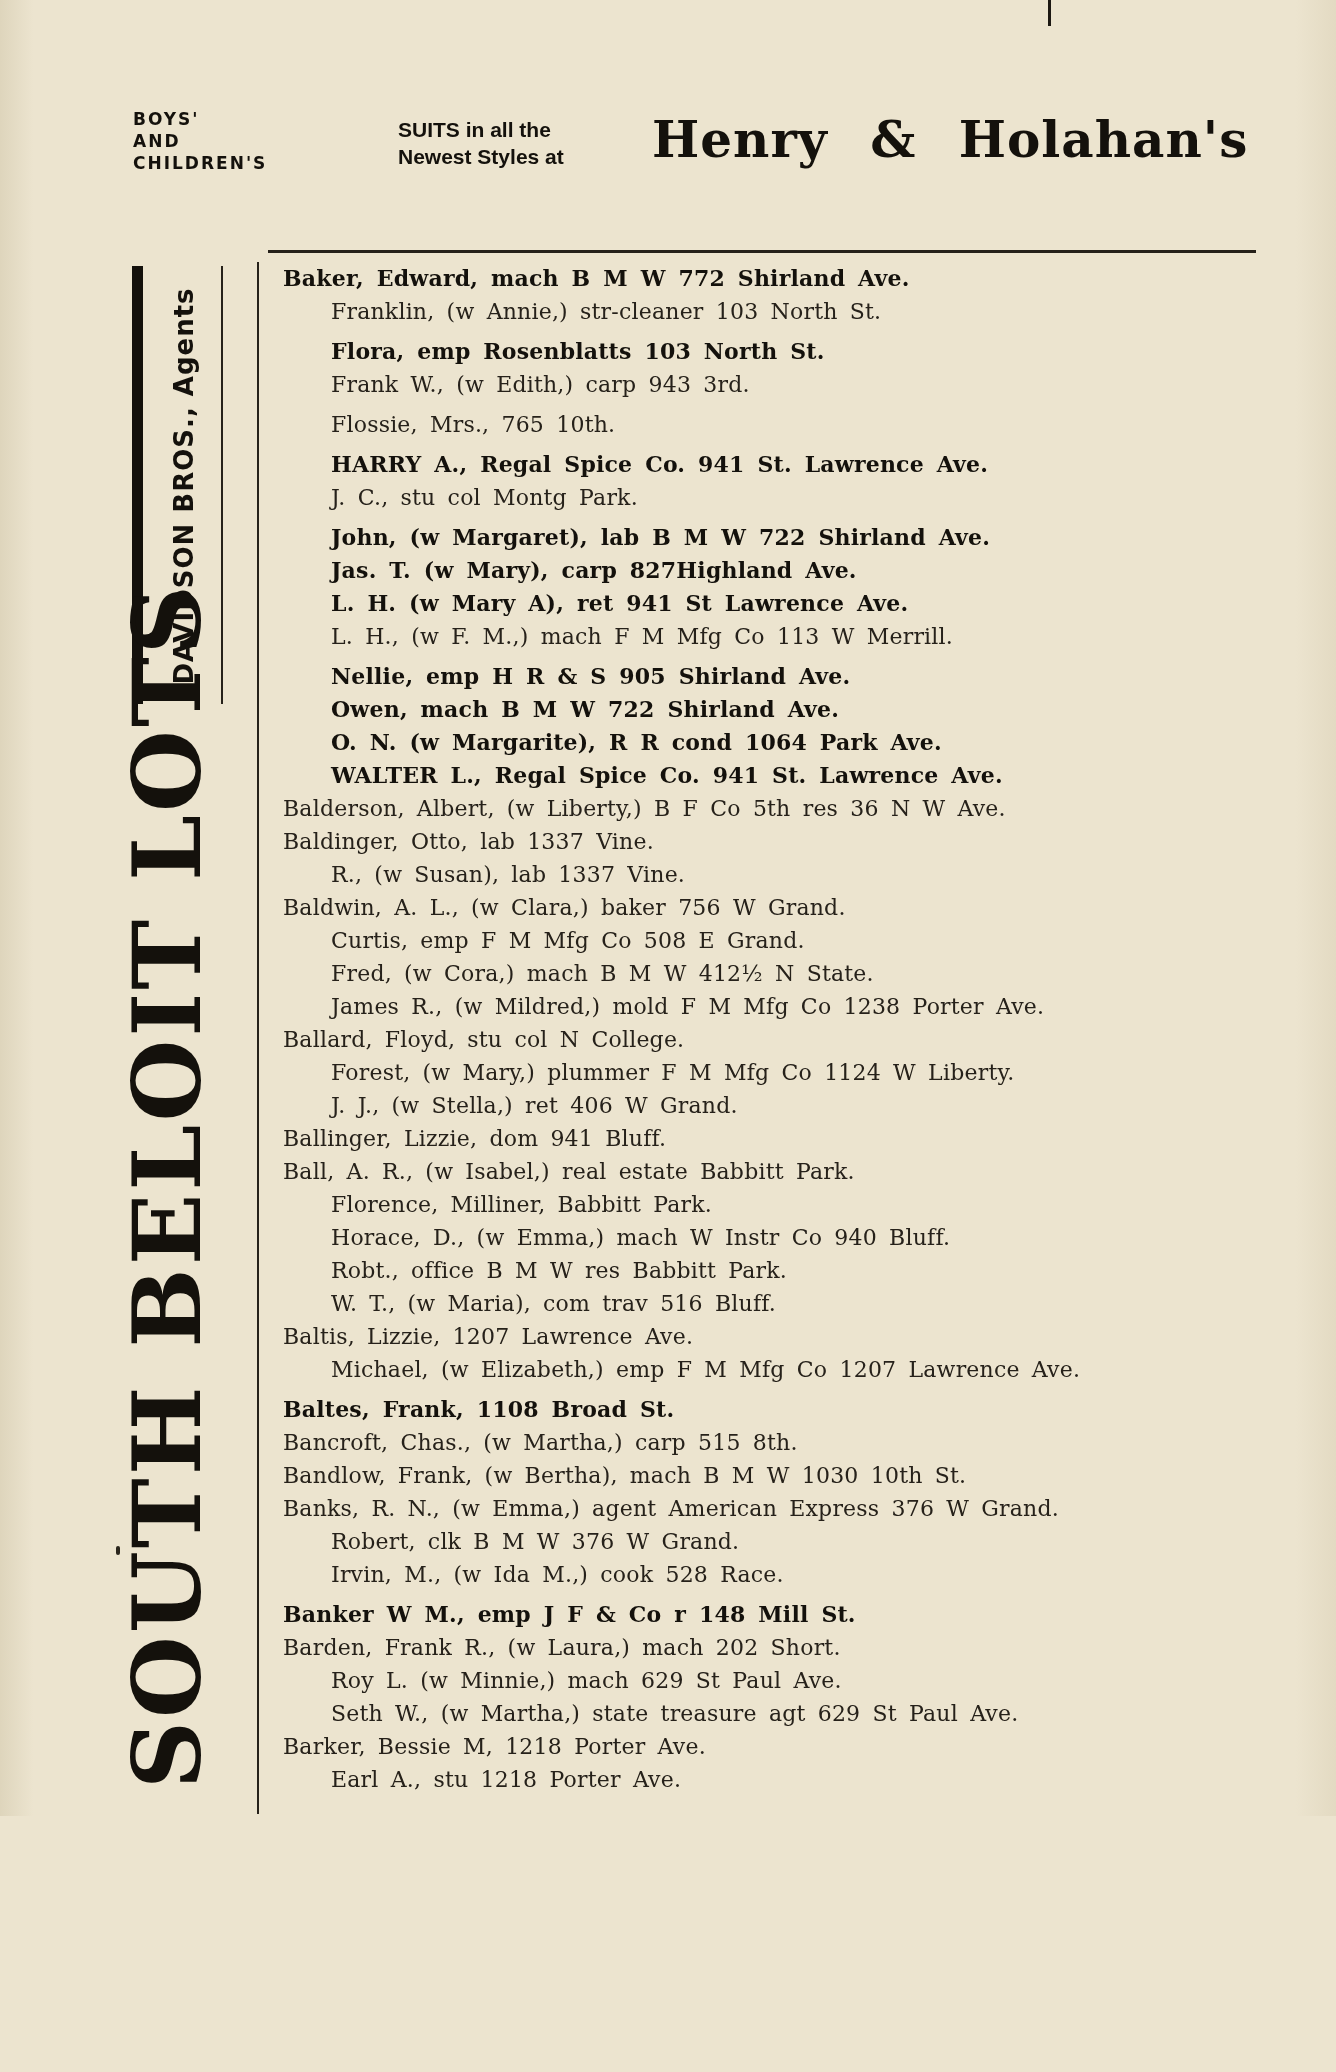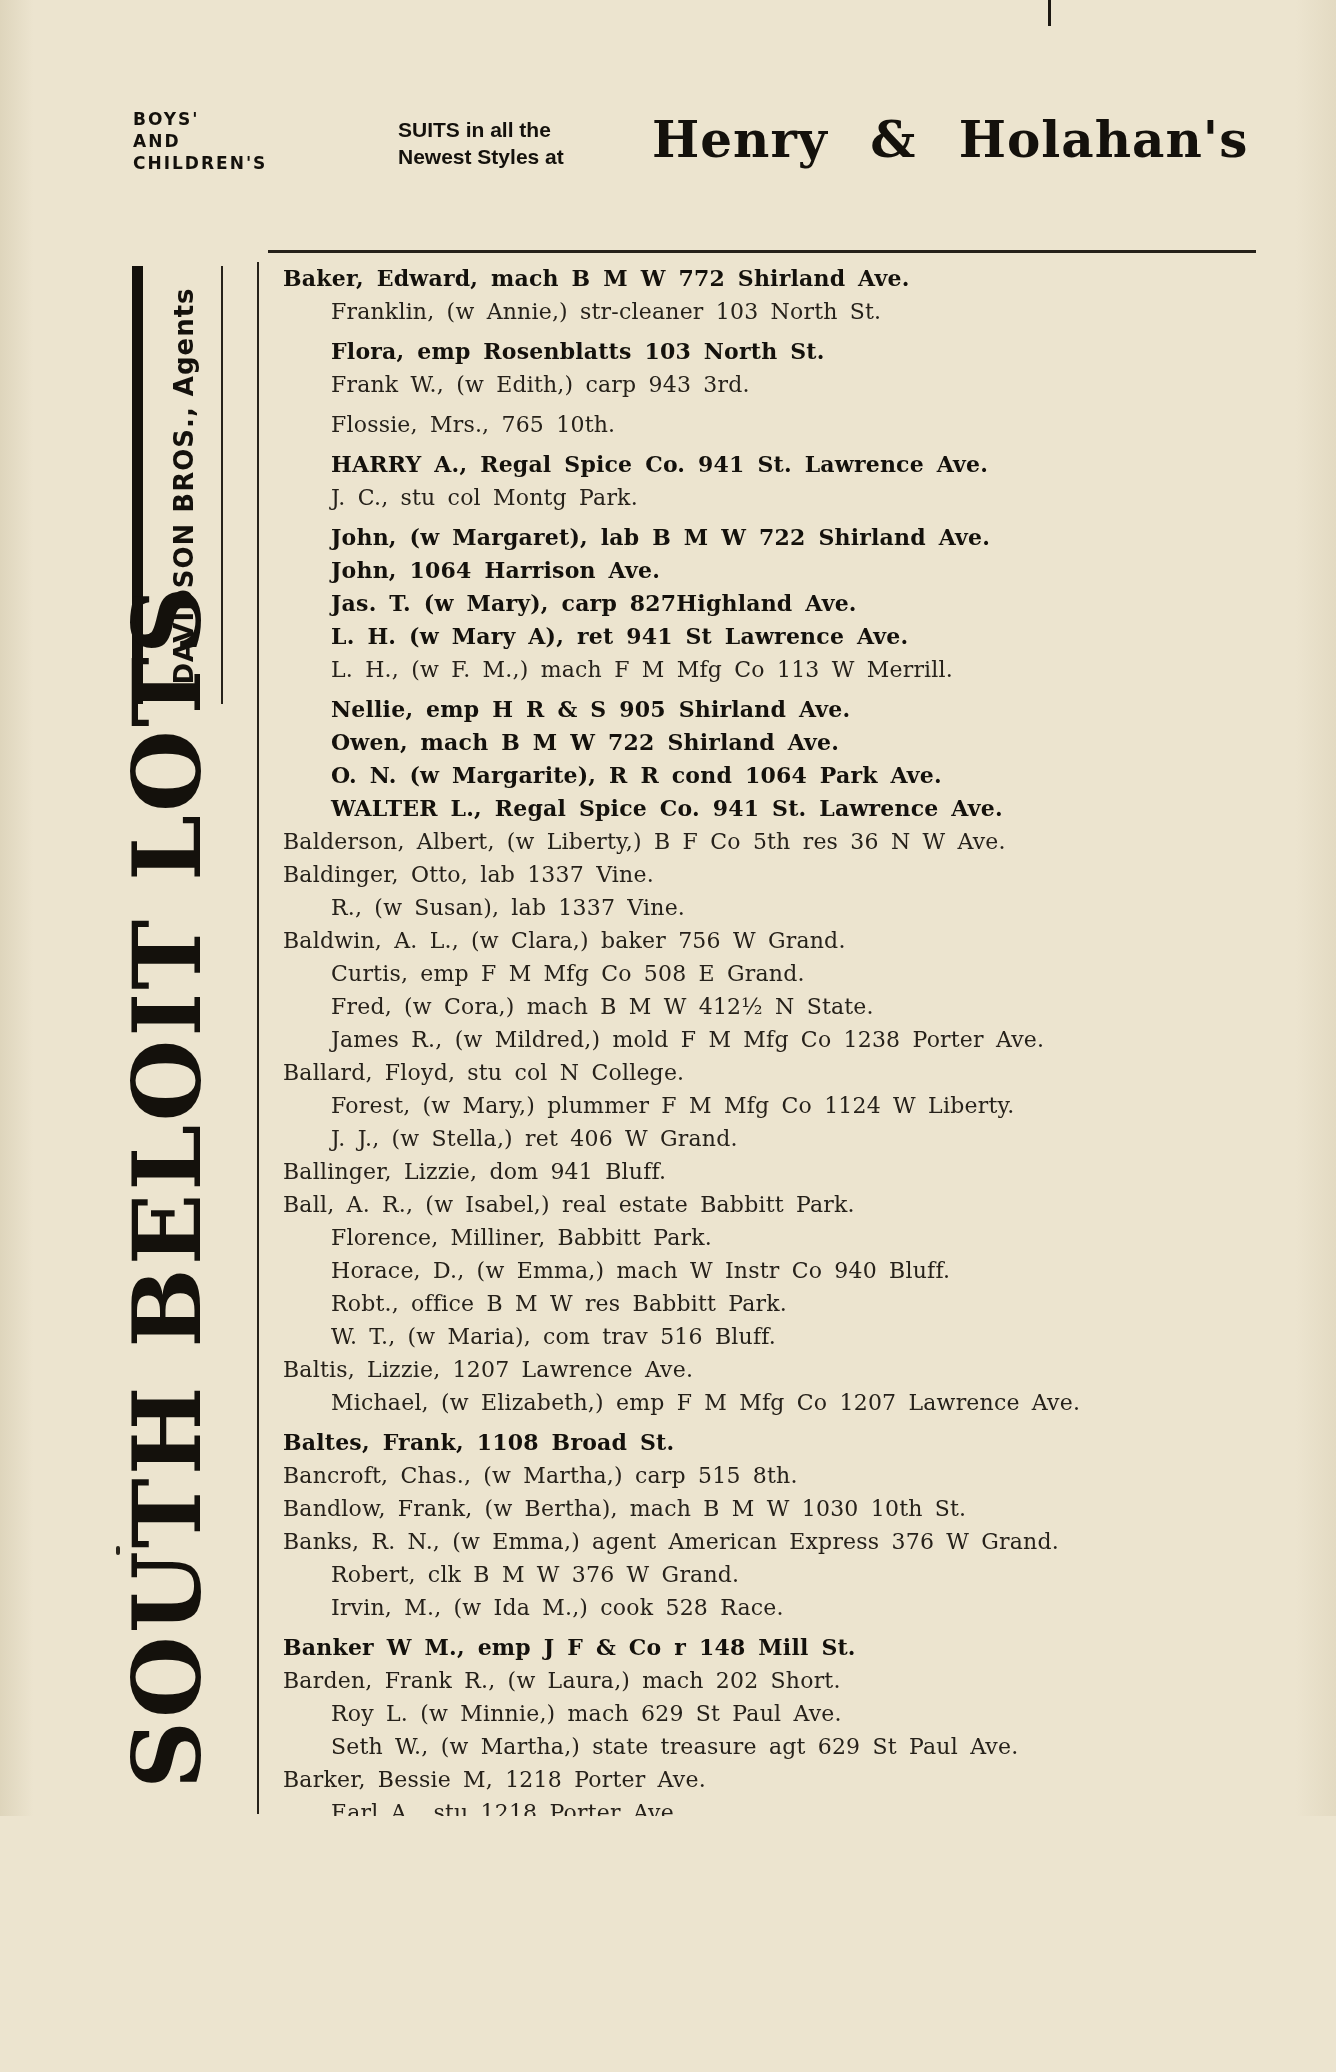--- a/index.html
+++ b/index.html
@@ -120,21 +120,20 @@
 
   <main class="listing">
       <div class="entry bold">Baker, Edward, mach B M W 772 Shirland Ave.</div>
       <div class="entry indent">Franklin, (w Annie,) str-cleaner 103 North St.</div>
       <div class="entry bold indent gap">Flora, emp Rosenblatts 103 North St.</div>
       <div class="entry indent">Frank W., (w Edith,) carp 943 3rd.</div>
       <div class="entry indent gap">Flossie, Mrs., 765 10th.</div>
       <div class="entry bold indent gap">HARRY A., Regal Spice Co. 941 St. Lawrence Ave.</div>
       <div class="entry indent">J. C., stu col Montg Park.</div>
       <div class="entry bold indent gap">John, (w Margaret), lab B M W 722 Shirland Ave.</div>
-      <div class="entry bold indent">John, 1064 Harrison Ave.</div>
       <div class="entry bold indent">Jas. T. (w Mary), carp 827Highland Ave.</div>
       <div class="entry bold indent">L. H. (w Mary A), ret 941 St Lawrence Ave.</div>
       <div class="entry indent">L. H., (w F. M.,) mach F M Mfg Co 113 W Merrill.</div>
       <div class="entry bold indent gap">Nellie, emp H R &amp; S 905 Shirland Ave.</div>
       <div class="entry bold indent">Owen, mach B M W 722 Shirland Ave.</div>
       <div class="entry bold indent">O. N. (w Margarite), R R cond 1064 Park Ave.</div>
       <div class="entry bold indent">WALTER L., Regal Spice Co. 941 St. Lawrence Ave.</div>
       <div class="entry">Balderson, Albert, (w Liberty,) B F Co 5th res 36 N W Ave.</div>
       <div class="entry">Baldinger, Otto, lab 1337 Vine.</div>
       <div class="entry indent">R., (w Susan), lab 1337 Vine.</div>

